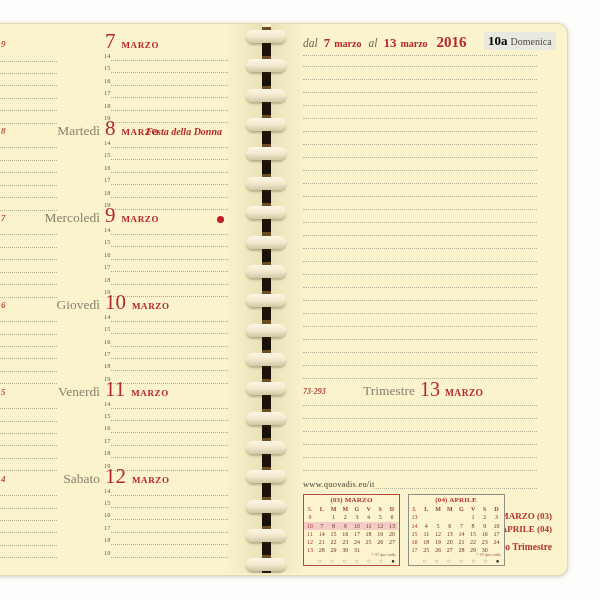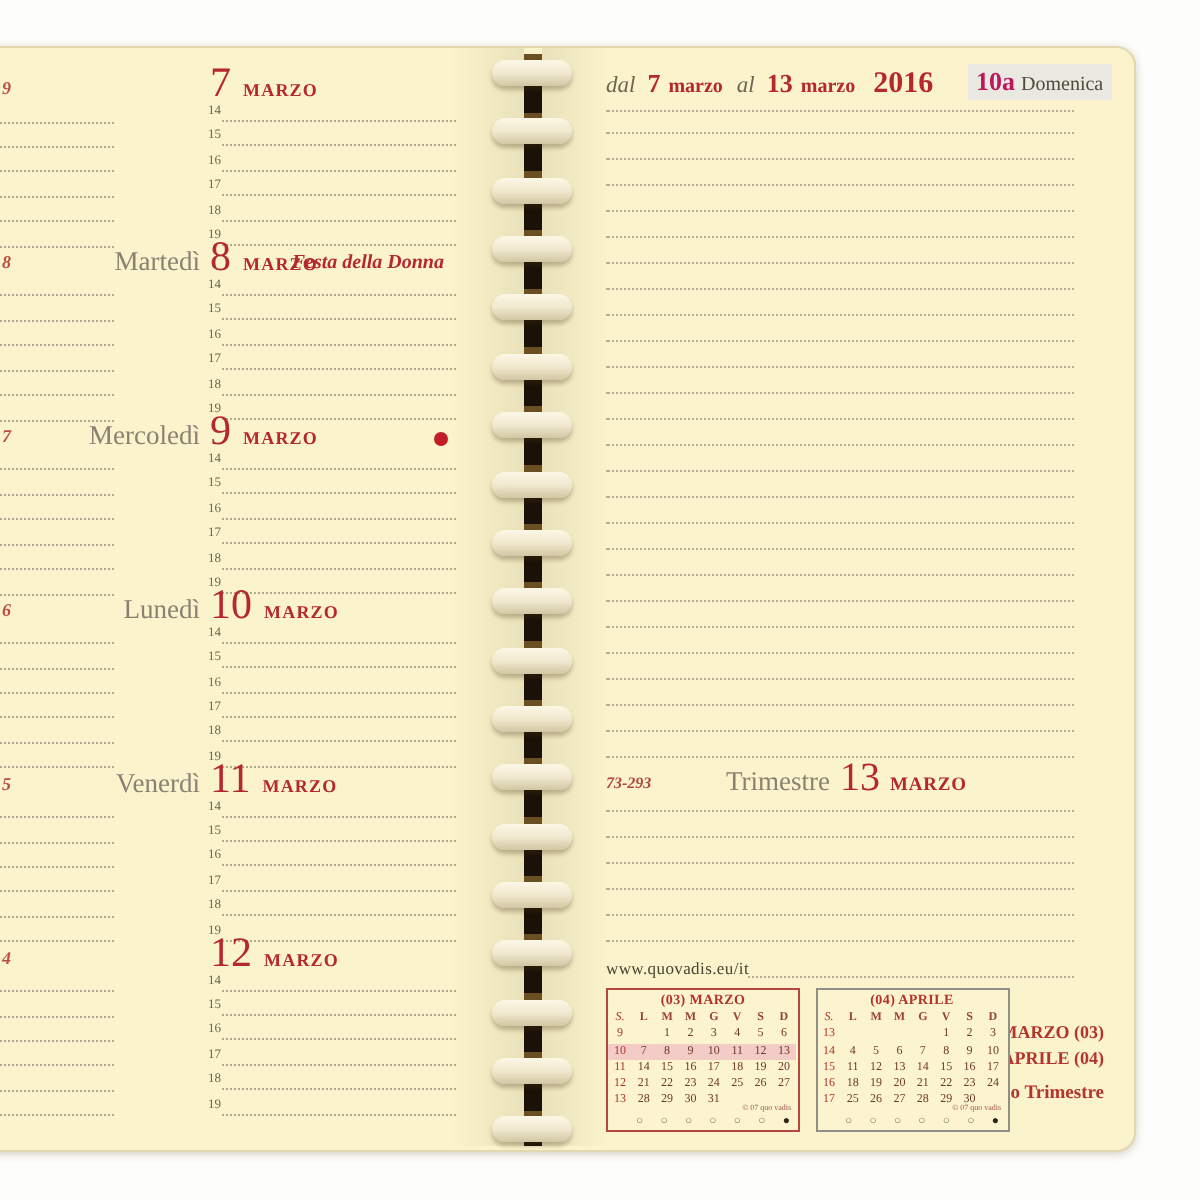--- a/index.html
+++ b/index.html
@@ -34,21 +34,21 @@
   
   #right-page{position:absolute;left:0;top:0;width:600px;height:588px;}
   .rline{position:absolute;left:303px;width:234px;border-top:1px dotted #B5AF95;}
   .range-header{position:absolute;left:303px;top:33px;white-space:nowrap;}
   .rh-lbl{font-style:italic;font-size:11.5px;color:#6E6553;margin-right:2px;}
   .rh-day{font-size:13px;font-weight:bold;color:#B5282C;}
   .rh-mon{font-size:10px;font-weight:bold;color:#B5282C;margin-right:3px;}
   .rh-year{font-size:15px;font-weight:bold;color:#B5282C;margin-left:2px;}
   .badge{position:absolute;left:484px;top:32px;height:18px;background:#E9E9E2;
          display:flex;align-items:baseline;padding:1px 4px 0 4px;box-sizing:border-box;}
-  .badge-num{font-size:13px;font-weight:bold;color:#be185d;}
+  .badge-num{font-size:13px;font-weight:bold;color:#000000;}
   .badge-lbl{font-size:10px;color:#4F4A3B;margin-left:3px;}
   .sun-doy{position:absolute;left:303px;top:387px;font-style:italic;font-weight:bold;
            font-size:8px;color:#B5433B;}
   .sun-name{position:absolute;left:343px;top:383px;width:72px;text-align:right;
             font-size:13.5px;color:#8B8172;}
   .sun-date-row{position:absolute;left:420px;top:378px;display:flex;align-items:baseline;}
   .sun-date{font-size:20px;color:#B5282C;line-height:22px;}
   .sun-month{font-size:9.5px;font-weight:bold;color:#B5282C;margin-left:5px;letter-spacing:.4px;}
   .website{position:absolute;left:303px;top:479px;font-size:8.5px;color:#4A4433;letter-spacing:.2px;}
   .web-line{position:absolute;left:374px;top:488px;width:163px;border-top:1px dotted #B5AF95;}
@@ -201,21 +201,21 @@
       </div>
       <div class="leftcol-line" style="top: 75.3px;"></div>
       <div class="hour-row" style="top: 78.3px;">
         <span class="hour-label">19</span>
         <div class="hour-line"></div>
       </div>
       <div class="leftcol-line" style="top: 87.8px;"></div>
     </div>
     <div class="day-block" style="top: 272.7px;">
       <div class="doy">6</div>
-      <div class="day-name">Lunedì</div>
+      <div class="day-name">Giovedì</div>
       <div class="day-date-row">
         <span class="day-date">10</span>
         <span class="day-month">MARZO</span>
       </div>
       <div class="hour-row" style="top: 16px;">
         <span class="hour-label">14</span>
         <div class="hour-line"></div>
       </div>
       <div class="leftcol-line" style="top: 25.5px;"></div>
       <div class="hour-row" style="top: 28.4px;">
@@ -277,20 +277,21 @@
       </div>
       <div class="leftcol-line" style="top: 75.3px;"></div>
       <div class="hour-row" style="top: 78.3px;">
         <span class="hour-label">19</span>
         <div class="hour-line"></div>
       </div>
       <div class="leftcol-line" style="top: 87.8px;"></div>
     </div>
     <div class="day-block" style="top: 446.5px;">
       <div class="doy">4</div>
+      <div class="day-name">Sabato</div>
       <div class="day-date-row">
         <span class="day-date">12</span>
         <span class="day-month">MARZO</span>
       </div>
       <div class="hour-row" style="top: 16px;">
         <span class="hour-label">14</span>
         <div class="hour-line"></div>
       </div>
       <div class="leftcol-line" style="top: 25.5px;"></div>
       <div class="hour-row" style="top: 28.4px;">

